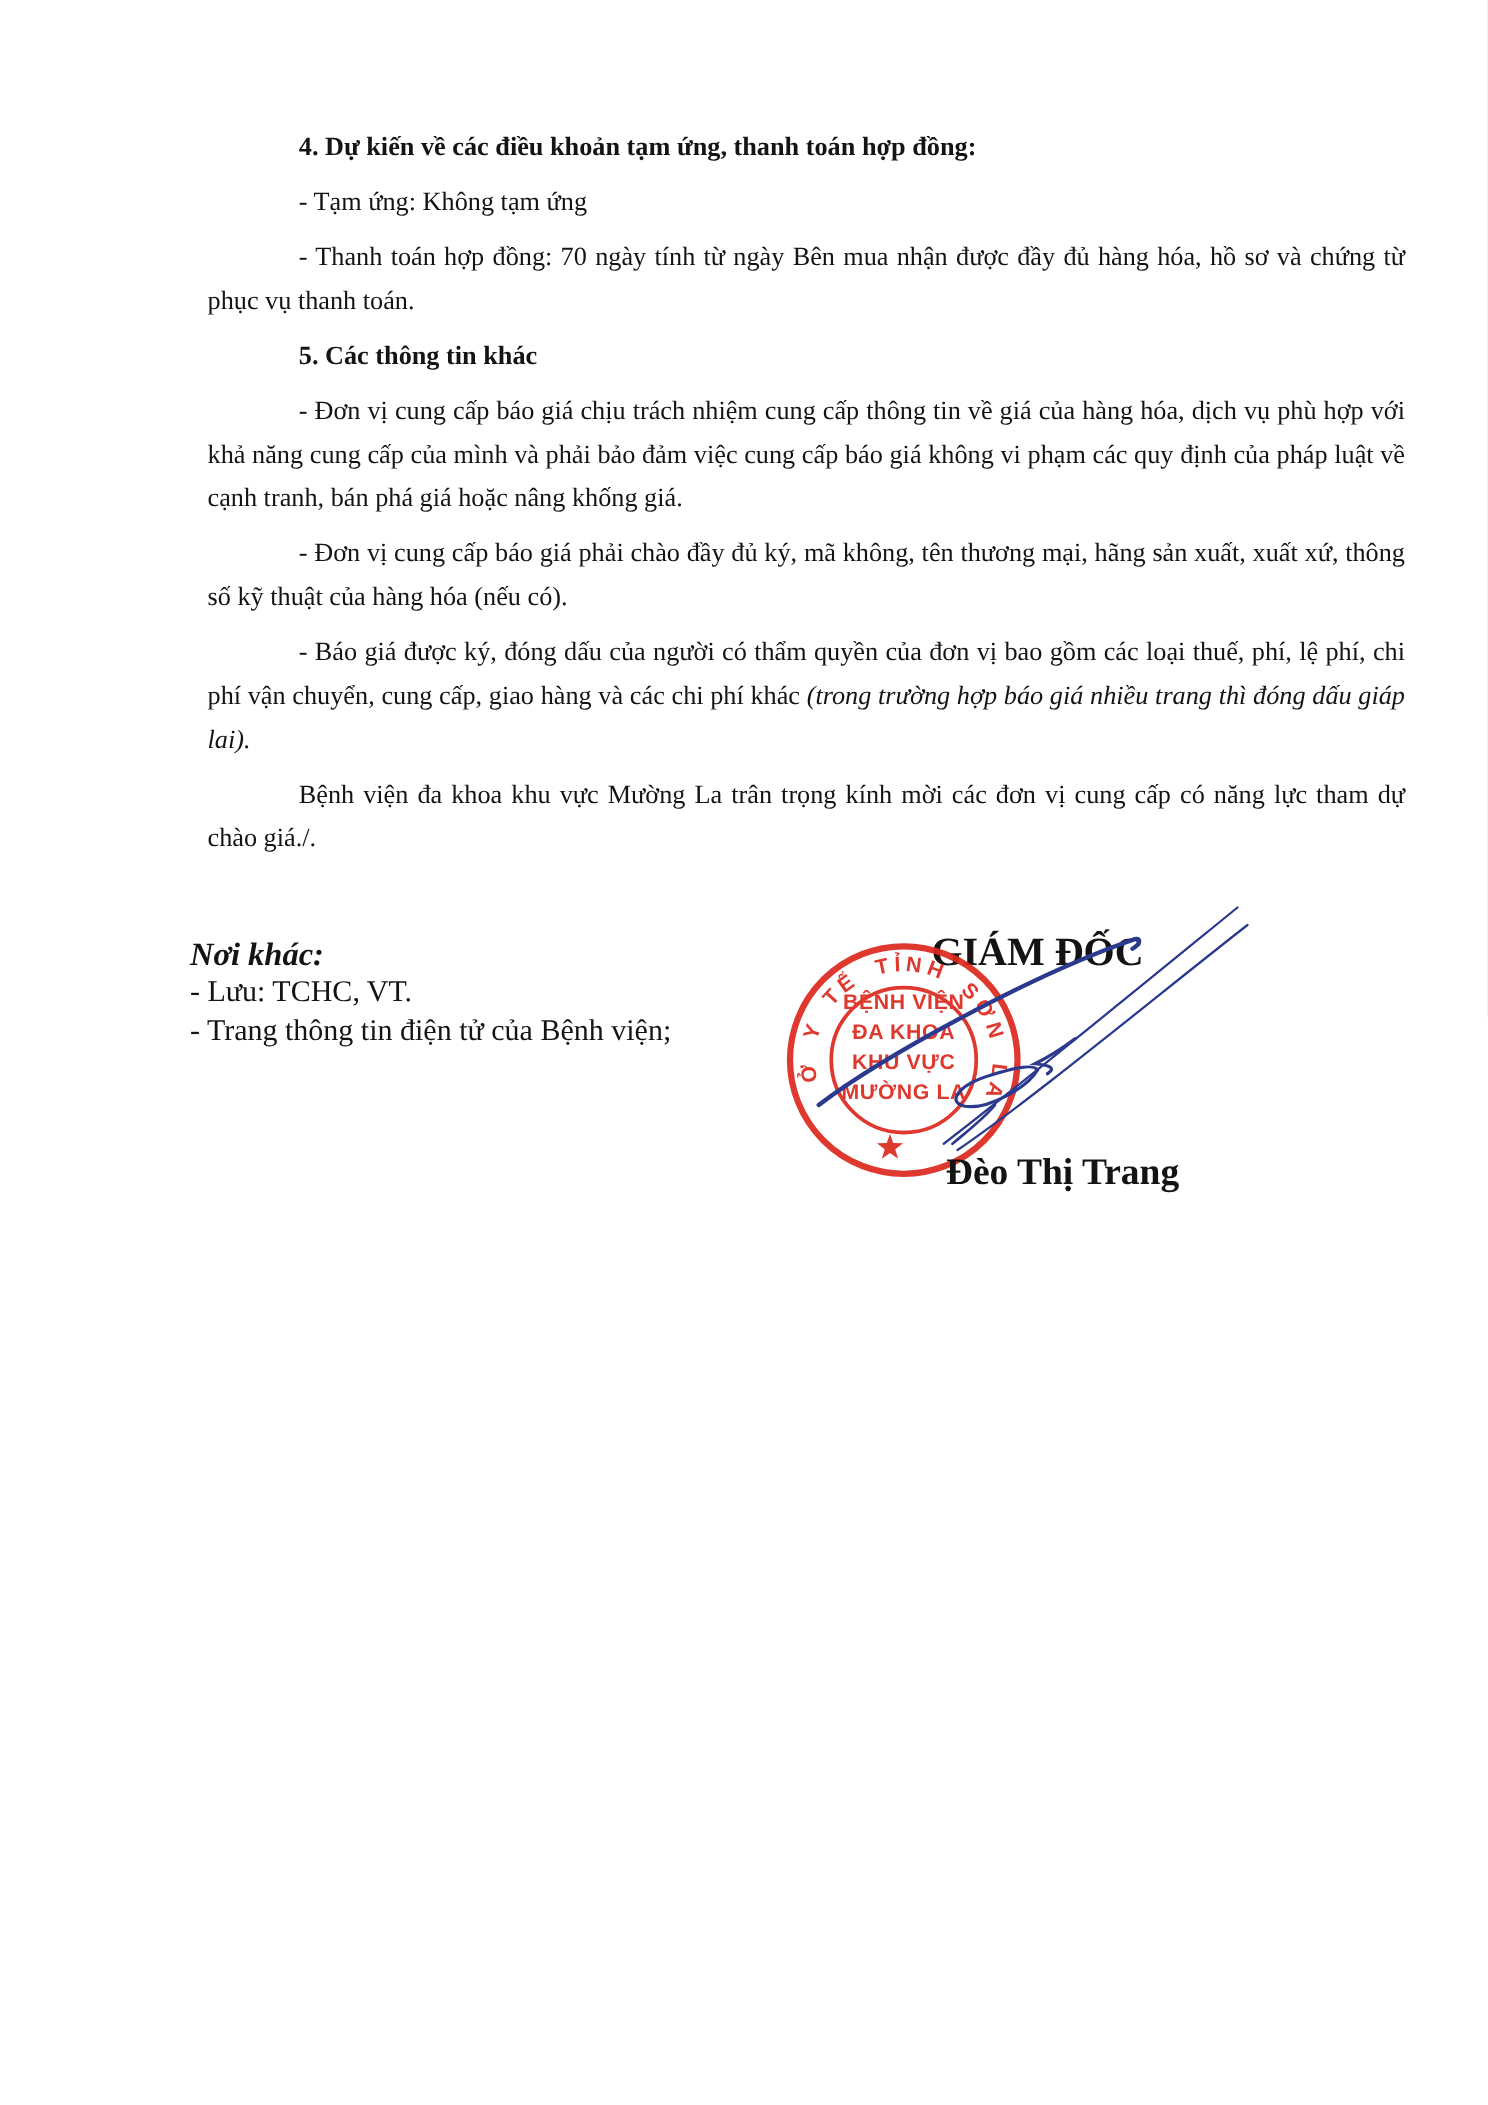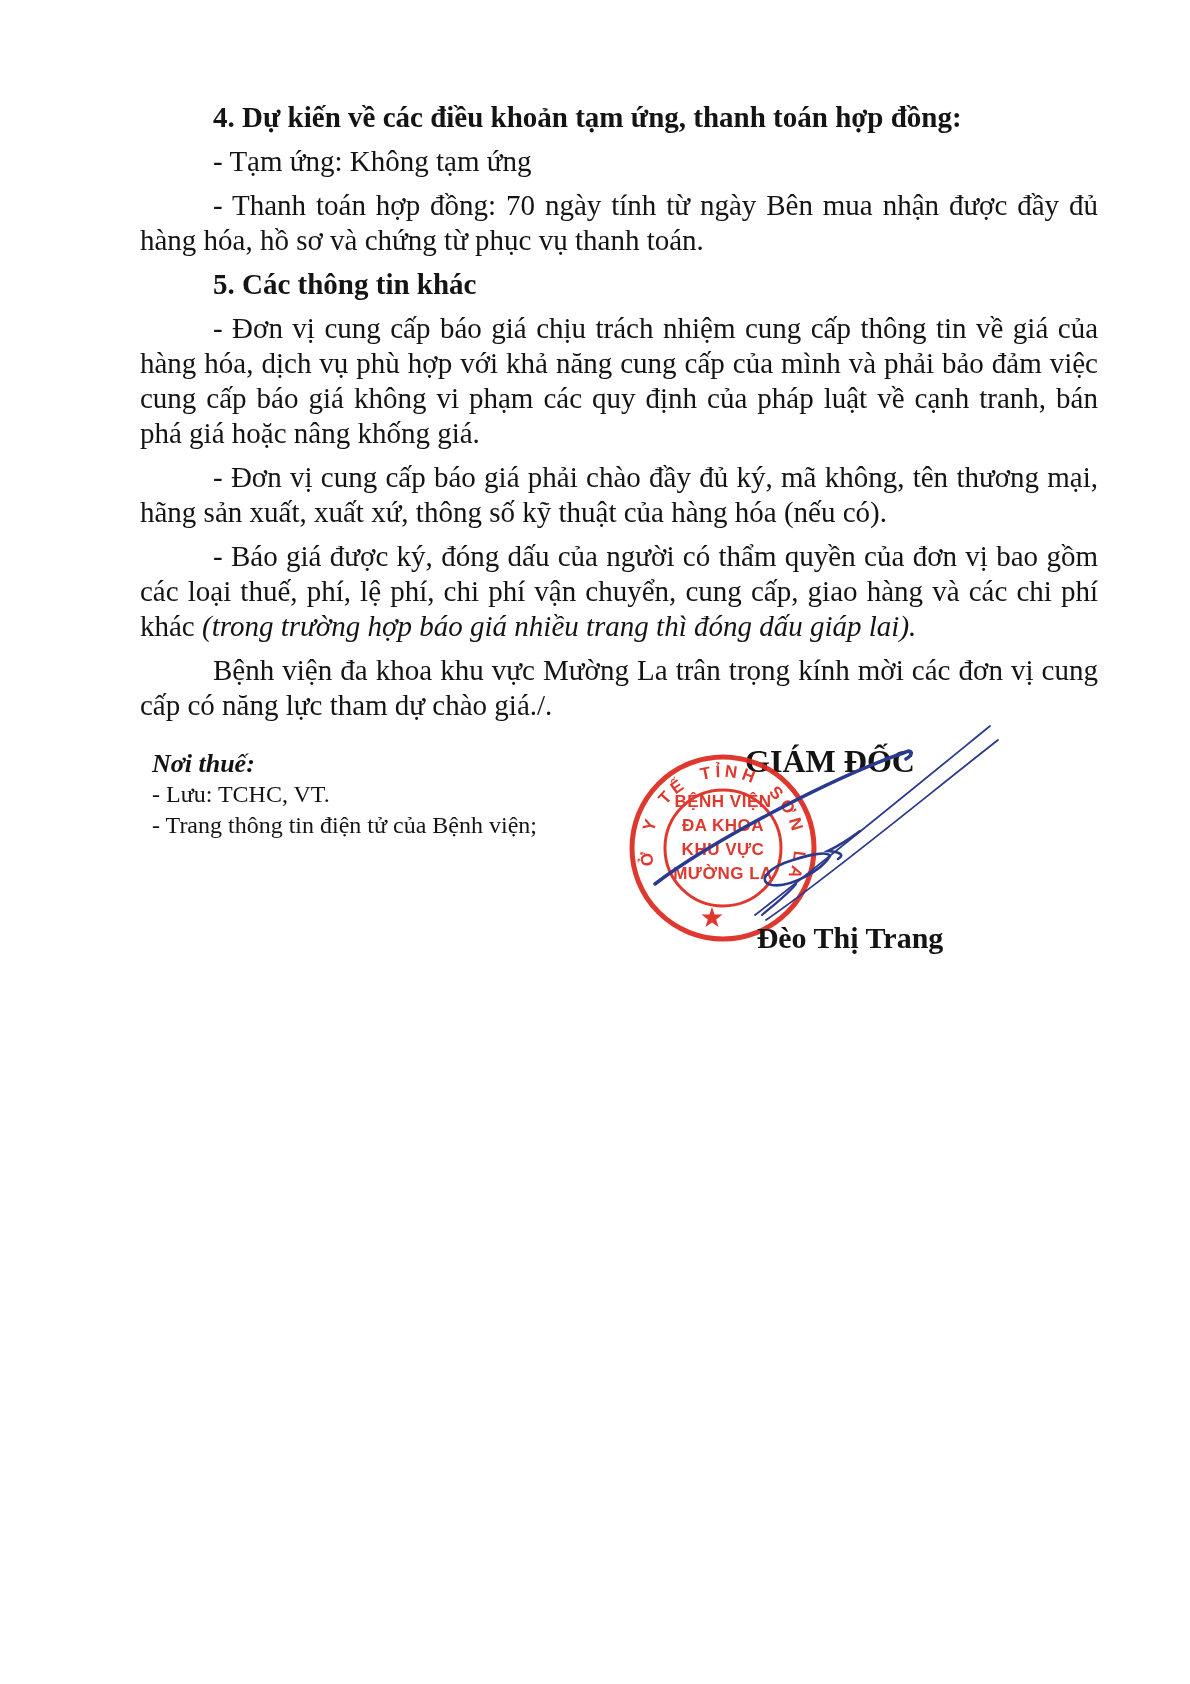--- a/index.html
+++ b/index.html
@@ -7,23 +7,23 @@
     position:relative;
     width:1190px;height:1684px;
     margin:0 auto;
     background:#ffffff;
     overflow:hidden;
     font-family:"Liberation Serif", serif;
     color:#141414;
   }
   .doc-body{
     position:absolute;
-    left:140px;top:100px;
+    left:166px;top:100px;
     width:958px;
-    font-size:29px;
+    font-size:21px;
     line-height:35px;
     text-align:justify;
   }
   .doc-body .heading{
     font-weight:bold;
     text-indent:73px;
     margin:0 0 9px 0;
   }
   .doc-body .para{
     text-indent:73px;
@@ -96,21 +96,21 @@
       <div class="para"><span>- Tạm ứng: Không tạm ứng</span></div>
       <div class="para"><span>- Thanh toán hợp đồng: 70 ngày tính từ ngày Bên mua nhận được đầy đủ hàng hóa, hồ sơ và chứng từ phục vụ thanh toán.</span></div>
       <div class="heading">5. Các thông tin khác</div>
       <div class="para"><span>- Đơn vị cung cấp báo giá chịu trách nhiệm cung cấp thông tin về giá của hàng hóa, dịch vụ phù hợp với khả năng cung cấp của mình và phải bảo đảm việc cung cấp báo giá không vi phạm các quy định của pháp luật về cạnh tranh, bán phá giá hoặc nâng khống giá.</span></div>
       <div class="para"><span>- Đơn vị cung cấp báo giá phải chào đầy đủ ký, mã không, tên thương mại, hãng sản xuất, xuất xứ, thông số kỹ thuật của hàng hóa (nếu có).</span></div>
       <div class="para"><span>- Báo giá được ký, đóng dấu của người có thẩm quyền của đơn vị bao gồm các loại thuế, phí, lệ phí, chi phí vận chuyển, cung cấp, giao hàng và các chi phí khác </span><span class="italic">(trong trường hợp báo giá nhiều trang thì đóng dấu giáp lai).</span></div>
       <div class="para"><span>Bệnh viện đa khoa khu vực Mường La trân trọng kính mời các đơn vị cung cấp có năng lực tham dự chào giá./.</span></div>
     </div>
 
   <div class="recipients">
-    <div class="recip-title">Nơi thuế:</div>
+    <div class="recip-title">Nơi khác:</div>
     <div class="recip-item">- Lưu: TCHC, VT.</div>
     <div class="recip-item">- Trang thông tin điện tử của Bệnh viện;</div>
   </div>
 
   <div class="sig-role">GIÁM ĐỐC</div>
 
   <svg class="stamp" width="192" height="192" viewBox="0 0 192 192" xmlns="http://www.w3.org/2000/svg">
     <circle class="ring" cx="96" cy="96" r="91" stroke="#dd2a1f"></circle>
     <circle class="ring2" cx="96" cy="96" r="58" stroke="#dd2a1f"></circle>
     <defs>

